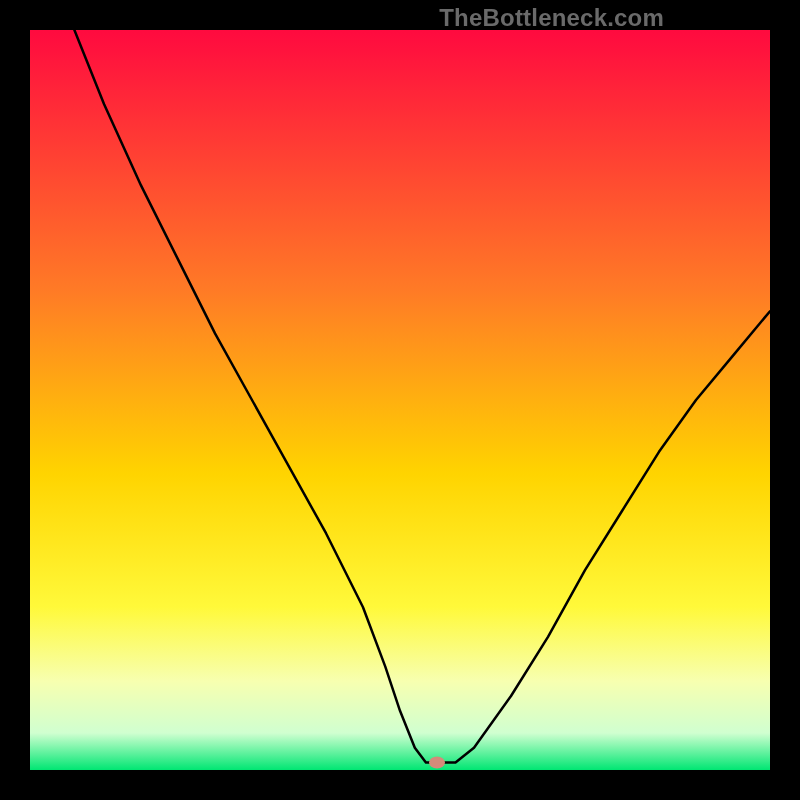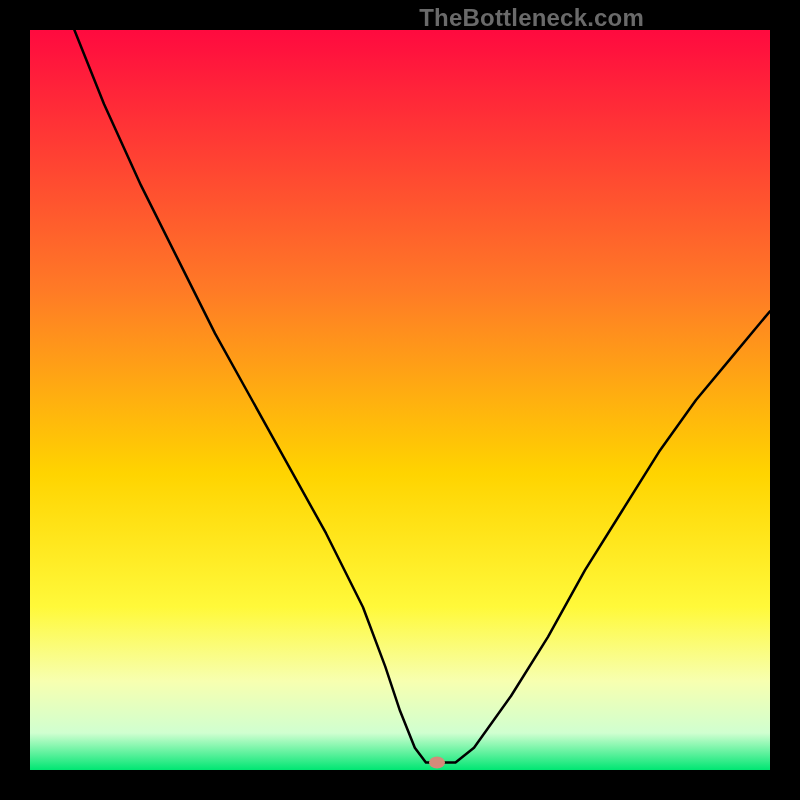--- a/index.html
+++ b/index.html
@@ -8,20 +8,21 @@
     width: 800px;
     height: 800px;
     background: #000;
     font-family: Arial, Helvetica, sans-serif;
     overflow: hidden;
   }
   .frame {
     position: relative;
     width: 656px;
     height: 800px;
+    padding-left: 20px;
   }
   .watermark {
     position: absolute;
     top: 4px;
     right: 12px;
     font-size: 24px;
     font-weight: 600;
     color: #6a6a6a;
     z-index: 10;
     letter-spacing: 0.2px;

